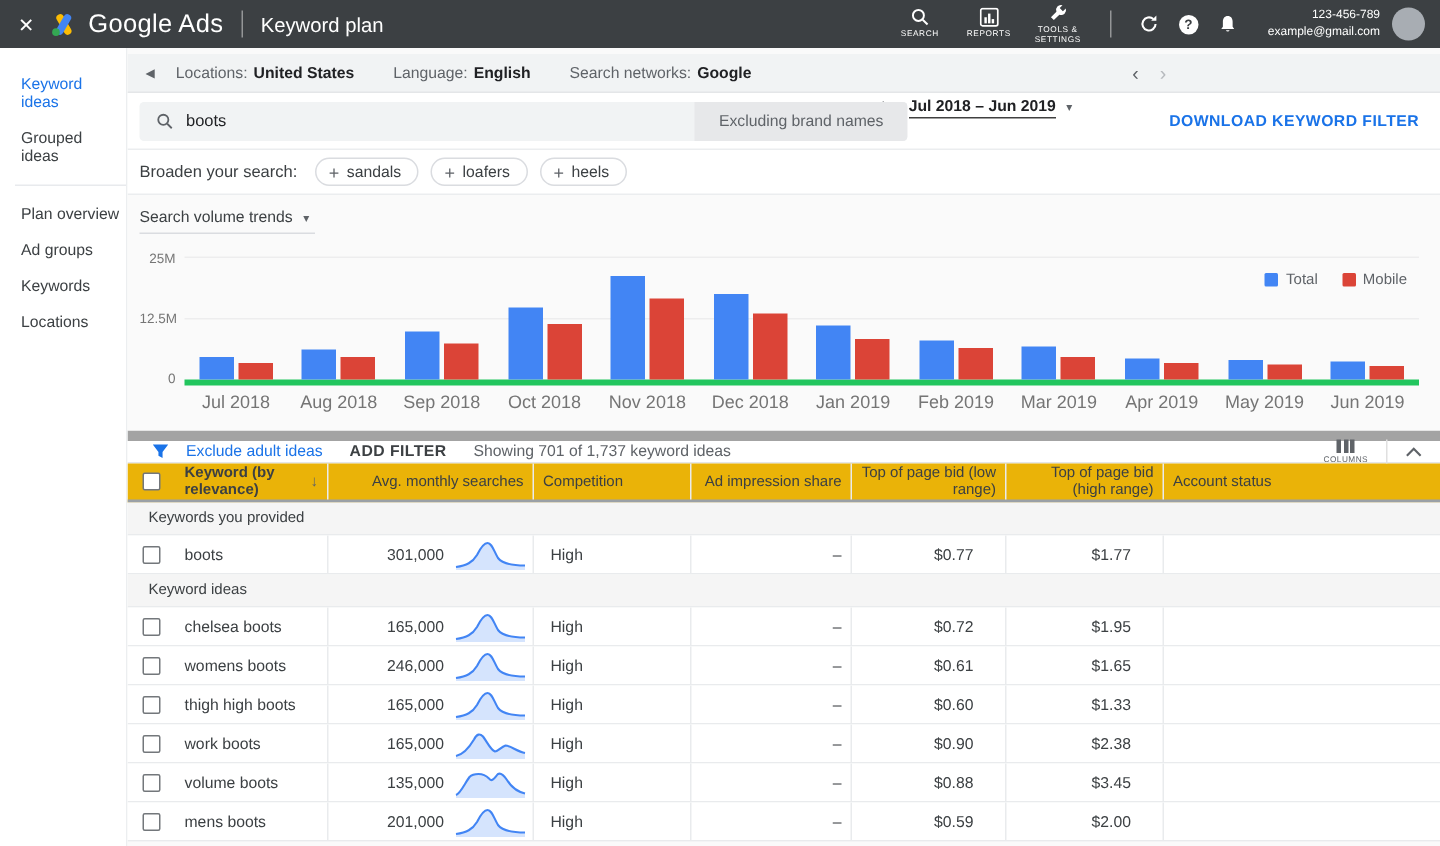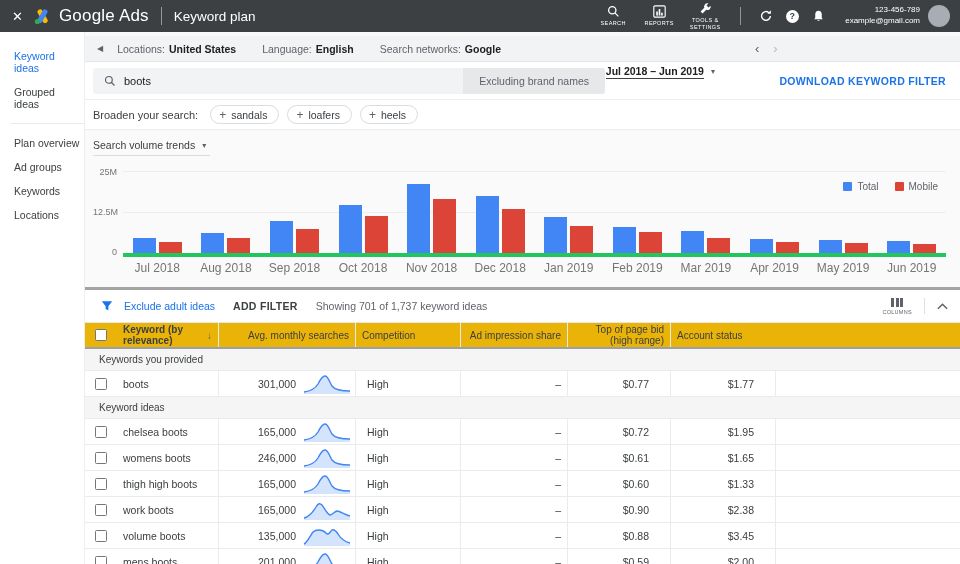--- a/index.html
+++ b/index.html
@@ -67,21 +67,21 @@
   .g-top { top: 0; } .g-mid { top: 50%; }
   .ytick { position: absolute; left: -30px; width: 24px; text-align: right; font-size: 9px; color: #757575; }
   .yt0 { top: -4px; } .yt1 { top: 50%; transform: translateY(-50%); } .yt2 { bottom: -4px; }
   .bars { position: absolute; left: 0; right: 0; top: 0; bottom: 0; display: flex; align-items: flex-end; }
   .bar-group { flex: 1; display: flex; justify-content: center; align-items: flex-end; gap: 3px; }
   .bar { width: 23px; }
   .xlabels { margin-left: 30px; display: flex; font-size: 12px; color: #757575; margin-top: 4px; }
   .xlabel { flex: 1; text-align: center; }
 
   
-  .toolbar { height: 36px; background: #fff; border-top: 3px solid #a3a3a3; border-bottom: 1px solid #e4e6e8; display: flex; align-items: center; padding: 0 12px 0 10px; font-size: 10.5px; }
+  .toolbar { height: 22px; background: #fff; border-top: 7px solid #a3a3a3; border-bottom: 1px solid #e4e6e8; display: flex; align-items: center; padding: 0 12px 0 10px; font-size: 10.5px; }
   .funnel { margin: 0 11px 0 6px; display: flex; }
   .excl-link { color: #1a73e8; margin-right: 18px; cursor: pointer; }
   .add-filter { color: #3c4043; font-weight: 700; letter-spacing: .3px; margin-right: 18px; cursor: pointer; }
   .showing { color: #5f6368; }
   .toolbar-right { margin-left: auto; display: flex; align-items: center; gap: 12px; }
   .columns-btn { display: flex; flex-direction: column; align-items: center; gap: 2px; cursor: pointer; }
   .columns-icon { display: flex; gap: 1.5px; }
   .columns-icon i { width: 3px; height: 9px; background: #5f6368; display: block; }
   .columns-lbl { font-size: 5.5px; color: #5f6368; letter-spacing: .3px; }
   .tb-div { width: 1px; height: 16px; background: #e0e0e0; }
@@ -363,20 +363,23 @@
           <div class="th right">
             <span>Avg. monthly searches</span>
           </div>
           <div class="th">
             <span>Competition</span>
           </div>
           <div class="th right">
             <span>Ad impression share</span>
           </div>
           <div class="th right">
+            <span>Top of page bid (low range)</span>
+          </div>
+          <div class="th right">
             <span>Top of page bid (high range)</span>
           </div>
           <div class="th">
             <span>Account status</span>
           </div>
         </div>
       <div id="tbody">
           <div class="section-row">
             <span>Keywords you provided</span>
           </div>

